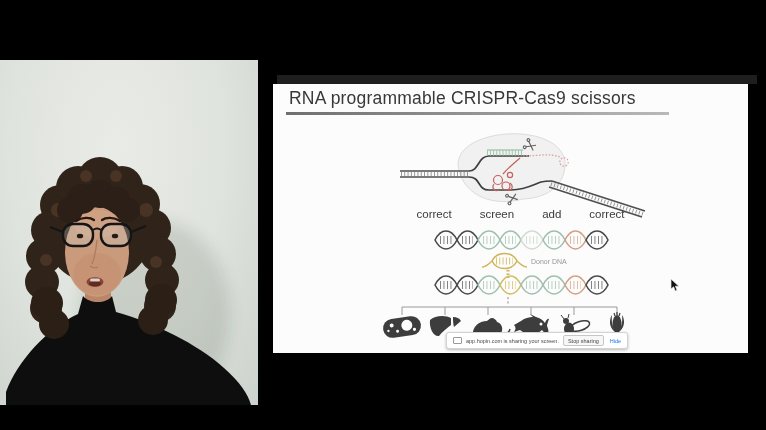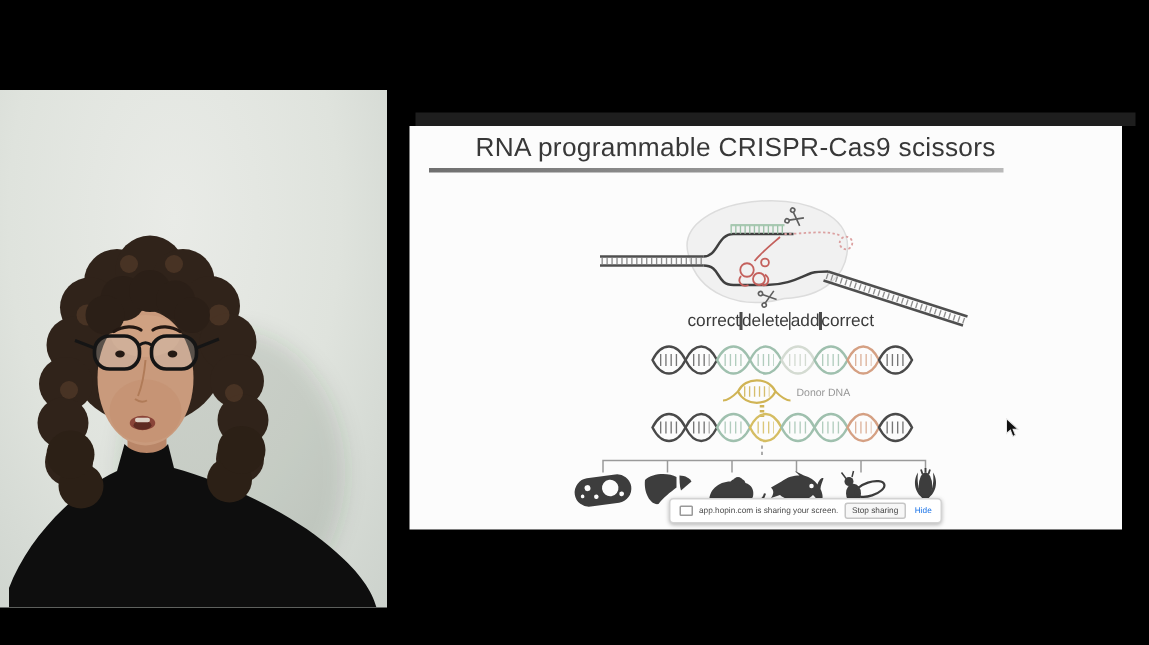--- a/index.html
+++ b/index.html
@@ -7,27 +7,27 @@
          font-family:"Liberation Sans",sans-serif;}
 
   
   .webcam{position:absolute;left:0;top:60px;width:258px;height:345px;
           background:radial-gradient(ellipse at 45% 25%, #e9ebe7 0%, #dfe3dd 55%, #ccd2cc 100%);
           overflow:hidden;}
 
   
   .screen-topbar{position:absolute;left:277px;top:75px;width:480px;height:9px;background:#1e1e1e;}
   .slide{position:absolute;left:273px;top:84px;width:475px;height:269px;background:#fcfcfc;overflow:hidden;}
-  .slide-title{position:absolute;left:16px;top:4px;font-size:17.5px;color:#383838;letter-spacing:0.2px;margin-left:28px;}
+  .slide-title{position:absolute;left:16px;top:4px;font-size:17.5px;color:#383838;letter-spacing:0.2px;}
   .title-rule{position:absolute;left:13px;top:28px;width:383px;height:2.5px;
               background:linear-gradient(to right,#6f6f6f,#b9b9b9);}
   .diagram{position:absolute;left:0;top:36px;}
 
   .edit-modes{position:absolute;left:145px;top:122px;width:205px;height:15px;
-              display:flex;justify-content:center;align-items:center;gap:0;
+              display:flex;justify-content:center;align-items:center;gap:14px;
               font-size:11.5px;color:#3b3b3b;}
   .edit-sep{width:1.2px;height:12px;background:#4a4a4a;}
 
   
   .share-banner{position:absolute;left:446px;top:332px;height:17px;display:flex;align-items:center;
                 gap:4px;padding:0 6px;background:#fff;border:1px solid #d3d3d3;border-radius:3px;
                 box-shadow:0 1px 3px rgba(0,0,0,.28);font-size:5.5px;color:#4a4a4a;white-space:nowrap;
                 box-sizing:border-box;}
   .cast-glyph{width:7px;height:5px;border:1px solid #9a9a9a;border-radius:1px;}
   .stop-btn{border:1px solid #c6c6c6;border-radius:2px;background:#f7f7f7;color:#454545;
@@ -267,21 +267,21 @@
           <path d="M0,6 C-7,3 -9,-6 -5,-12 C-6,-4 -4,2 0,6 Z"></path>
           <path d="M0,6 C7,3 9,-6 5,-12 C6,-4 4,2 0,6 Z"></path>
           <path d="M0,6 L0,11 M-2,-11 L-3,-14 M0,-12 L0,-15 M2,-11 L3,-14" stroke="#3d3d3d" stroke-width="1.2" fill="none"></path>
         </g>
       </g>
     </svg>
 
     <div class="edit-modes">
       <span>correct</span>
       <span class="edit-sep"></span>
-      <span>delete</span>
+      <span>screen</span>
       <span class="edit-sep"></span>
       <span>add</span>
       <span class="edit-sep"></span>
       <span>correct</span>
     </div>
   </div>
 
   <div class="share-banner">
     <span class="cast-glyph"></span>
     <span>app.hopin.com is sharing your screen.</span>

